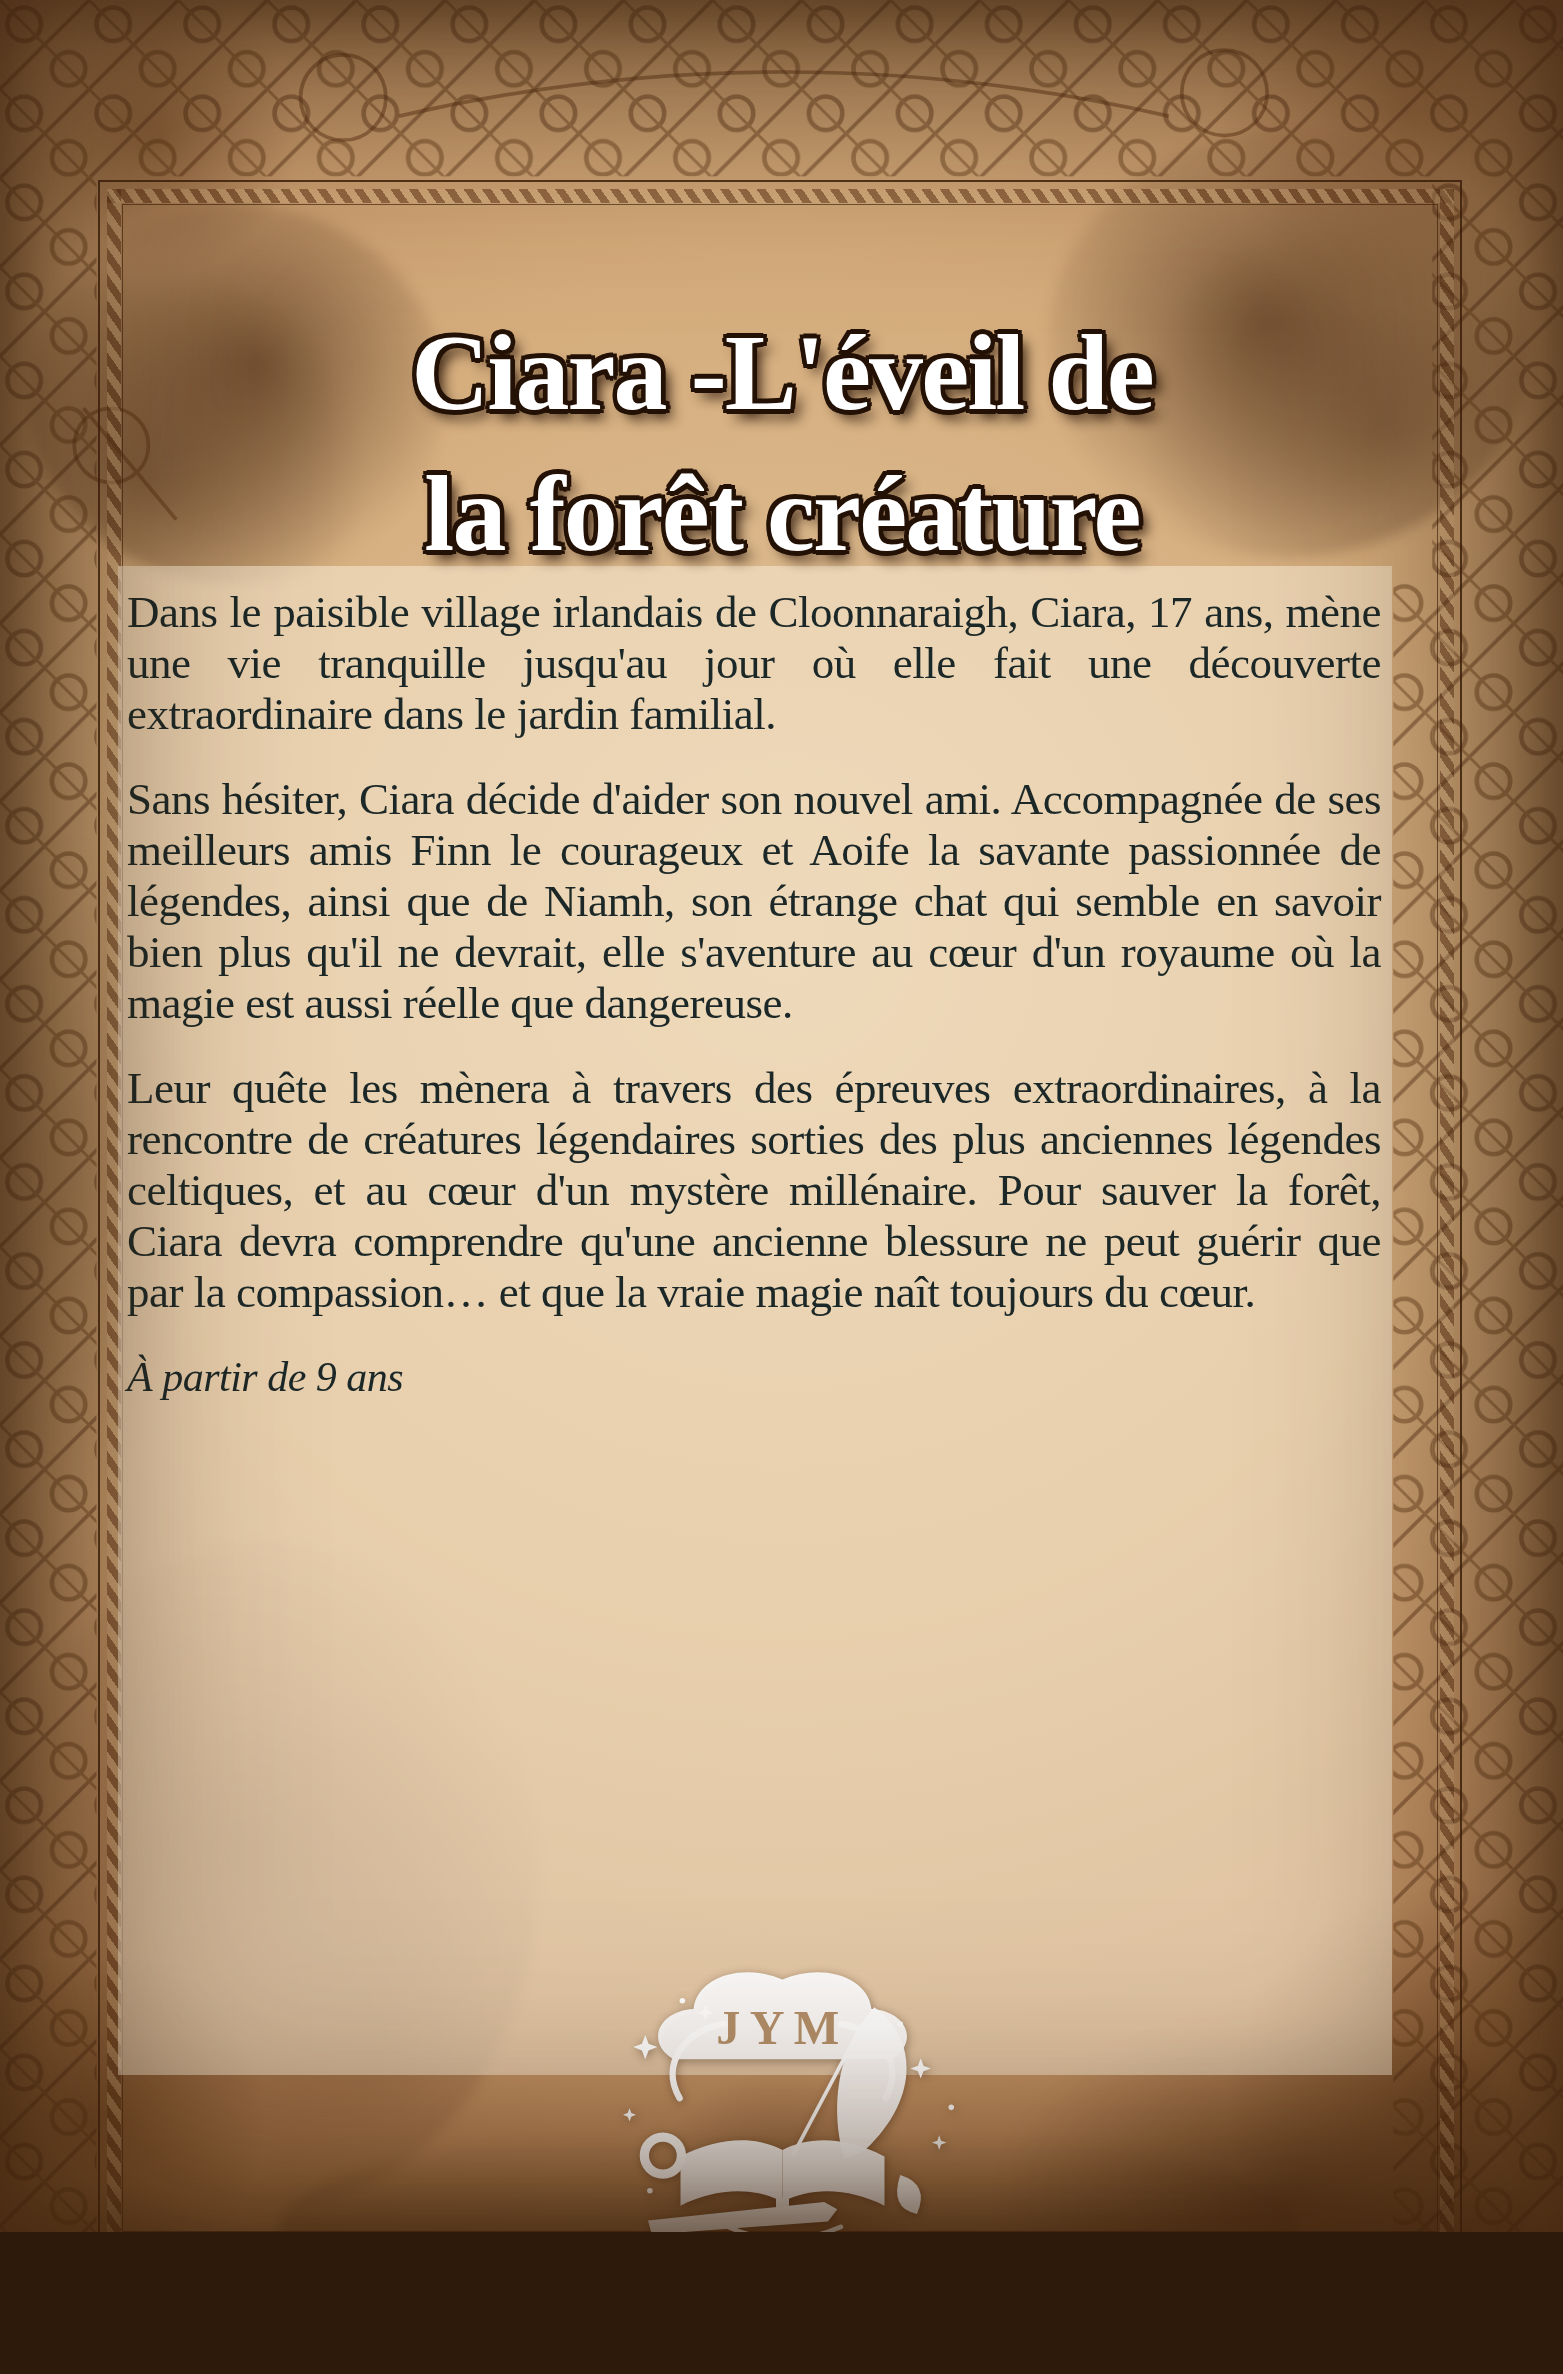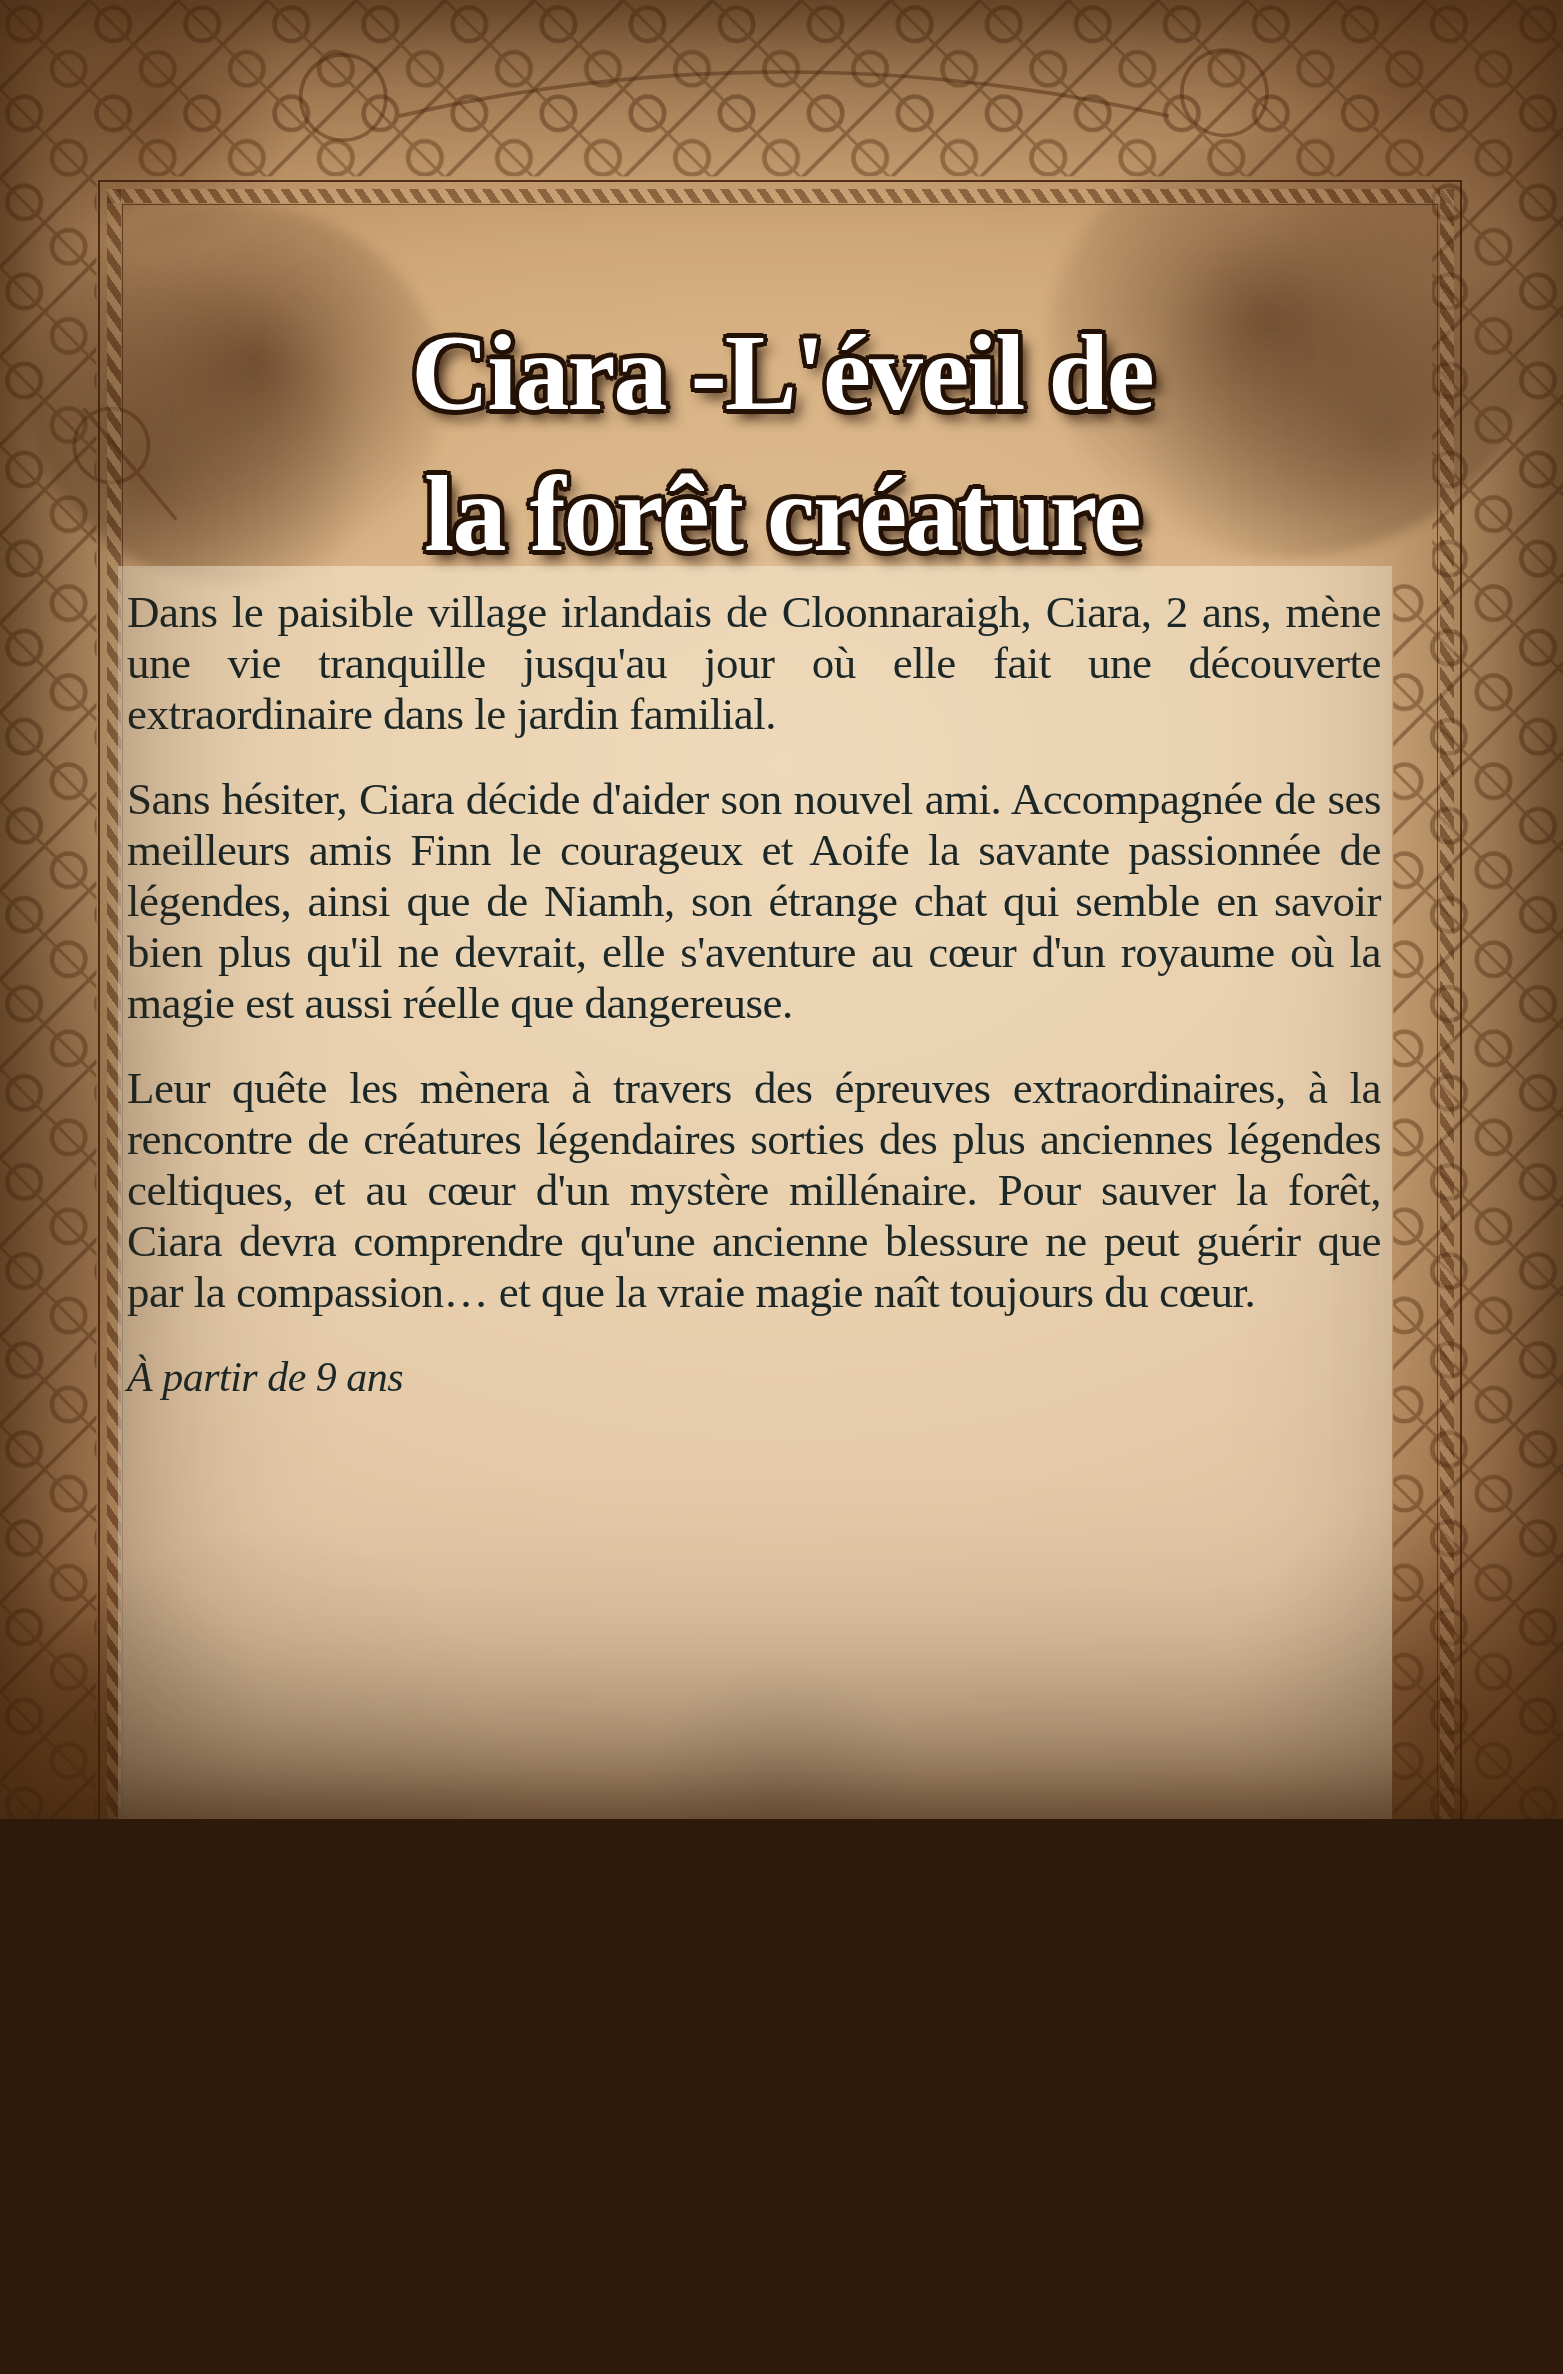--- a/index.html
+++ b/index.html
@@ -1,16 +1,16 @@
 <!DOCTYPE html>
 <html style="font-size:15px"><head>
 <meta charset="utf-8">
 <style>
   html,body{margin:0;padding:0;background:#2e1a0a;}
-  .page{position:relative;width:1564px;height:1819px;overflow:hidden;
+  .page{position:relative;width:1564px;height:2232px;overflow:hidden;
         font-family:"Liberation Serif",serif;}
 
   
   .bg{position:absolute;inset:0;background:
       radial-gradient(circle 204px at 10% 6%,  rgba(88,48,18,.45), transparent 70%),
       radial-gradient(circle 278px at 90% 5%,  rgba(96,52,20,.40), transparent 70%),
       radial-gradient(circle 297px at 92% 94%, rgba(82,44,16,.50), transparent 72%),
       radial-gradient(circle 241px at 6% 95%,  rgba(82,44,16,.50), transparent 72%),
       radial-gradient(circle 186px at 50% 99%, rgba(70,38,14,.45), transparent 75%),
       radial-gradient(ellipse 130% 90% at 50% 42%,
@@ -119,21 +119,21 @@
   </div>
 
   <div class="panel"></div>
 
   <h1 class="title">
     <span>Ciara -L'éveil de</span><br>
     <span>la forêt créature</span>
   </h1>
 
   <div class="copy">
-    <p>Dans le paisible village irlandais de Cloonnaraigh, Ciara, 2 ans, mène une vie tranquille jusqu'au jour où elle fait une découverte extraordinaire dans le jardin familial.</p>
+    <p>Dans le paisible village irlandais de Cloonnaraigh, Ciara, 17 ans, mène une vie tranquille jusqu'au jour où elle fait une découverte extraordinaire dans le jardin familial.</p>
     <p>Sans hésiter, Ciara décide d'aider son nouvel ami. Accompagnée de ses meilleurs amis Finn le courageux et Aoife la savante passionnée de légendes, ainsi que de Niamh, son étrange chat qui semble en savoir bien plus qu'il ne devrait, elle s'aventure au cœur d'un royaume où la magie est aussi réelle que dangereuse.</p>
     <p>Leur quête les mènera à travers des épreuves extraordinaires, à la rencontre de créatures légendaires sorties des plus anciennes légendes celtiques, et au cœur d'un mystère millénaire. Pour sauver la forêt, Ciara devra comprendre qu'une ancienne blessure ne peut guérir que par la compassion… et que la vraie magie naît toujours du cœur.</p>
     <p class="age">À partir de 9 ans</p>
   </div>
 
   <div class="logo">
     <svg width="377" height="306" viewBox="0 0 406 330">
 
       <path d="M203,22 c42,-18 92,-4 96,32 c38,2 52,36 22,54 l-236,0 c-30,-18 -16,-52 22,-54 c4,-36 54,-50 96,-32 z" fill="#ffffff" opacity="0.95"></path>
       <path d="M92,150 C70,112 100,76 140,70" fill="none" stroke="#ffffff" stroke-width="7" stroke-linecap="round"></path>

